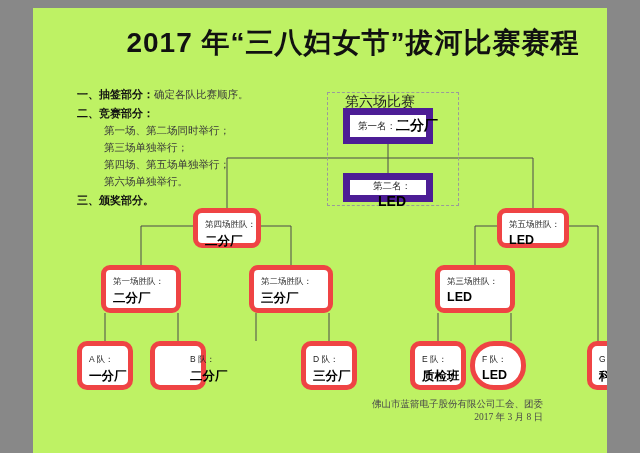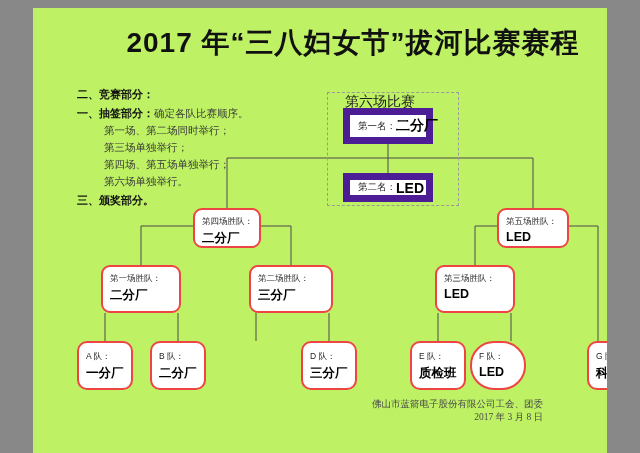--- a/index.html
+++ b/index.html
@@ -15,21 +15,21 @@
   
   .rules{position:absolute;left:44px;top:76px;width:250px;}
   .rule-line{line-height:17px;white-space:nowrap;}
   .rule-head{font-size:11px;font-weight:bold;color:#111;}
   .rule-sub{font-size:10.5px;font-family:"Liberation Serif",serif;color:#3a3a3a;}
   .rule-sub-line{line-height:17px;padding-left:27px;font-size:10.5px;
     font-family:Liberation Serif, serif;color:#3a3a3a;white-space:nowrap;}
   
   svg.wires{position:absolute;left:0;top:0;z-index:1;}
   
-  .bx{position:absolute;background:#fff;border:2px solid #ef4444;z-index:2;box-sizing:border-box;}
+  .bx{position:absolute;background:#fff;border:5px solid #ef4444;z-index:2;box-sizing:border-box;}
   .round{border-radius:9px;}
   .bx .lbl{display:block;font-size:8.5px;color:#222;margin:6px 0 2px 7px;white-space:nowrap;}
   .bx .team{display:block;font-size:12.5px;font-weight:bold;color:#000;margin:0 0 0 7px;white-space:nowrap;}
   
   .final-group{position:absolute;left:294px;top:84px;width:130px;height:112px;
     border:1px dashed #9a9a9a;background:transparent;z-index:1;}
   .final-group .glabel{position:absolute;left:17px;top:0;font-size:14px;color:#222;white-space:nowrap;}
   .place-box{position:absolute;background:#fff;border:7px solid #4c1d95;z-index:2;
     display:flex;align-items:center;box-sizing:border-box;padding-left:8px;}
   .place-box .plbl{font-size:9.5px;color:#222;white-space:nowrap;}
@@ -45,24 +45,24 @@
 </style>
 </head>
 <body>
 
 <div class="page">
 
   <div class="title">2017 年“三八妇女节”拔河比赛赛程</div>
 
   <div class="rules">
     <div class="rule-line">
-      <span class="rule-head">二、竞赛部分：</span>
+      <span class="rule-head">一、抽签部分：</span><span class="rule-sub">确定各队比赛顺序。</span>
     </div>
     <div class="rule-line">
-      <span class="rule-head">一、抽签部分：</span><span class="rule-sub">确定各队比赛顺序。</span>
+      <span class="rule-head">二、竞赛部分：</span>
     </div>
     <div class="rule-sub-line">第一场、第二场同时举行；</div>
     <div class="rule-sub-line">第三场单独举行；</div>
     <div class="rule-sub-line">第四场、第五场单独举行；</div>
     <div class="rule-sub-line">第六场单独举行。</div>
     <div class="rule-line">
       <span class="rule-head">三、颁奖部分。</span>
     </div>
   </div>
 
@@ -90,21 +90,21 @@
     </g>
   </svg>
 
   <div class="final-group">
     <span class="glabel">第六场比赛</span>
   </div>
   <div class="place-box" style="left:310px;top:100px;width:90px;height:36px;">
     <span class="plbl">第一名：</span>
       <span class="pteam">二分厂</span>
   </div>
-  <div class="place-box" style="left:310px;top:165px;width:90px;height:29px;">
+  <div class="place-box" style="left:310px;top:165px;width:90px;height:29px;flex-direction:column;">
     <span class="plbl">第二名：</span>
       <span class="pteam">LED</span>
   </div>
 
   <div class="bx round r3" style="left:160px;">
     <span class="lbl">第四场胜队：</span>
     <span class="team">二分厂</span>
   </div>
   <div class="bx round r3" style="left:464px;width:72px;">
     <span class="lbl">第五场胜队：</span>
@@ -121,21 +121,21 @@
   </div>
   <div class="bx round r2" style="left:402px;width:80px;">
     <span class="lbl">第三场胜队：</span>
     <span class="team">LED</span>
   </div>
 
   <div class="bx tm" style="left:44px;">
     <span class="lbl">A 队：</span>
     <span class="team">一分厂</span>
   </div>
-  <div class="bx tm" style="left:117px;">
+  <div class="bx tm" style="left:117px;padding-left:28px;">
     <span class="lbl">B 队：</span>
     <span class="team">二分厂</span>
   </div>
   <div class="bx tm" style="left:268px;">
     <span class="lbl">D 队：</span>
     <span class="team">三分厂</span>
   </div>
   <div class="bx tm" style="left:377px;">
     <span class="lbl">E 队：</span>
     <span class="team">质检班</span>

